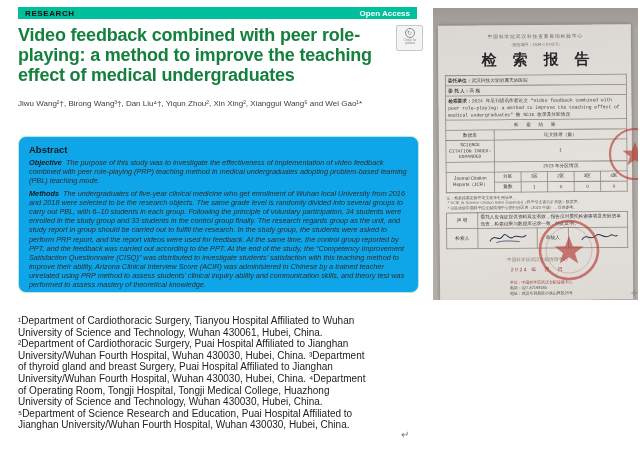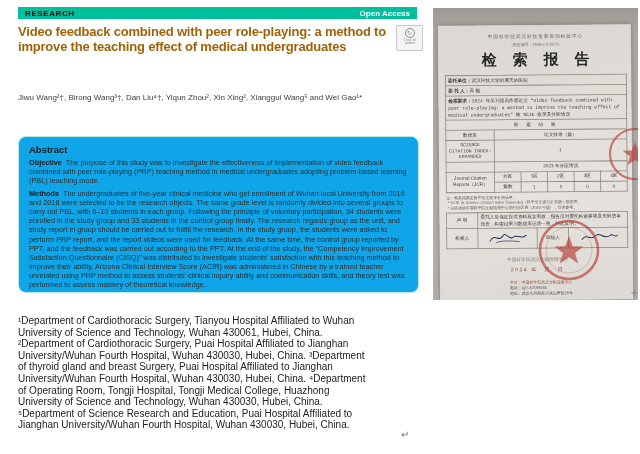--- a/index.html
+++ b/index.html
@@ -4,33 +4,33 @@
 <style>
   html,body{margin:0;padding:0;}
   body{width:640px;height:454px;position:relative;overflow:hidden;background:#ffffff;
        font-family:"Liberation Sans",sans-serif;}
   
   .left-page{position:absolute;left:0;top:0;width:488px;height:454px;background:#fff;border-radius:29px;}
   .banner{position:absolute;left:18px;top:7px;width:399px;height:12px;background:#00bf9c;
           display:flex;align-items:center;justify-content:space-between;padding:0 7px;box-sizing:border-box;}
   .banner .research{font-size:8px;font-weight:bold;color:#101010;letter-spacing:.6px;}
   .banner .oa{font-size:8px;font-weight:bold;color:#ffffff;padding-left:12px;}
-  .page-title{position:absolute;left:18px;top:25px;width:404px;font-size:13px;font-weight:bold;
-              color:#a16207;line-height:1.12;letter-spacing:-0.2px;}
+  .page-title{position:absolute;left:18px;top:25px;width:404px;font-size:18px;font-weight:bold;
+              color:#15803d;line-height:1.12;letter-spacing:-0.2px;}
   .check-badge{position:absolute;left:396px;top:25px;width:25px;height:24px;background:#f4f4f4;
                border:1px solid #c9c9c9;border-radius:2px;cursor:pointer;}
   .check-badge .circ{position:absolute;left:50%;top:2px;transform:translateX(-50%);width:8px;height:8px;
                border:1px solid #8a8a8a;border-radius:50%;color:#8a8a8a;font-size:6px;line-height:8px;text-align:center;}
   .check-badge .lbl{position:absolute;left:50%;top:12px;transform:translateX(-50%) scale(.5);
                transform-origin:center top;font-size:6px;color:#8a8a8a;width:46px;line-height:1.1;text-align:center;}
-  .authors{position:absolute;left:18px;top:93px;width:404px;font-size:8px;color:#3d3d3d;}
+  .authors{position:absolute;left:18px;top:99px;width:404px;font-size:8px;color:#3d3d3d;}
   .abstract-box{position:absolute;left:18px;top:136px;width:401px;height:157px;border:1.5px solid #bce7dc;
                 border-radius:8px;padding:7px 10px;box-sizing:border-box;background:#0ea5e9;}
   .abstract-h{font-size:9.5px;font-weight:bold;color:#191919;margin:0 0 3px;}
-  .abs-p{font-size:7.3px;line-height:1.26;color:#2e2e2e;margin:0 0 3px;}
+  .abs-p{font-size:7.3px;line-height:1.26;color:#2e2e2e;margin:0 0 3px;font-style:italic;}
   .abs-p b{color:#191919;}
   .author-details{position:absolute;left:18px;top:315px;width:352px;}
   .ad-h{font-size:10px;font-weight:bold;color:#161616;margin:0 0 2px;}
   .ad-t{font-size:10px;line-height:1.16;color:#222222;}
   .return-mark{position:absolute;left:401px;top:429px;font-size:10px;color:#777;}
   
   .photo{position:absolute;left:433px;top:8px;width:205px;height:292px;overflow:hidden;
          background:linear-gradient(180deg,#9d9892 0%,#aba69f 8%,#b3aea8 100%);}
   .paper{position:absolute;left:6px;top:17px;width:193px;height:275px;transform:rotate(-.5deg);
          background:linear-gradient(175deg,#dbd8d3,#e6e3de 60%,#ddd9d4);box-shadow:0 0 4px rgba(0,0,0,.3);}

